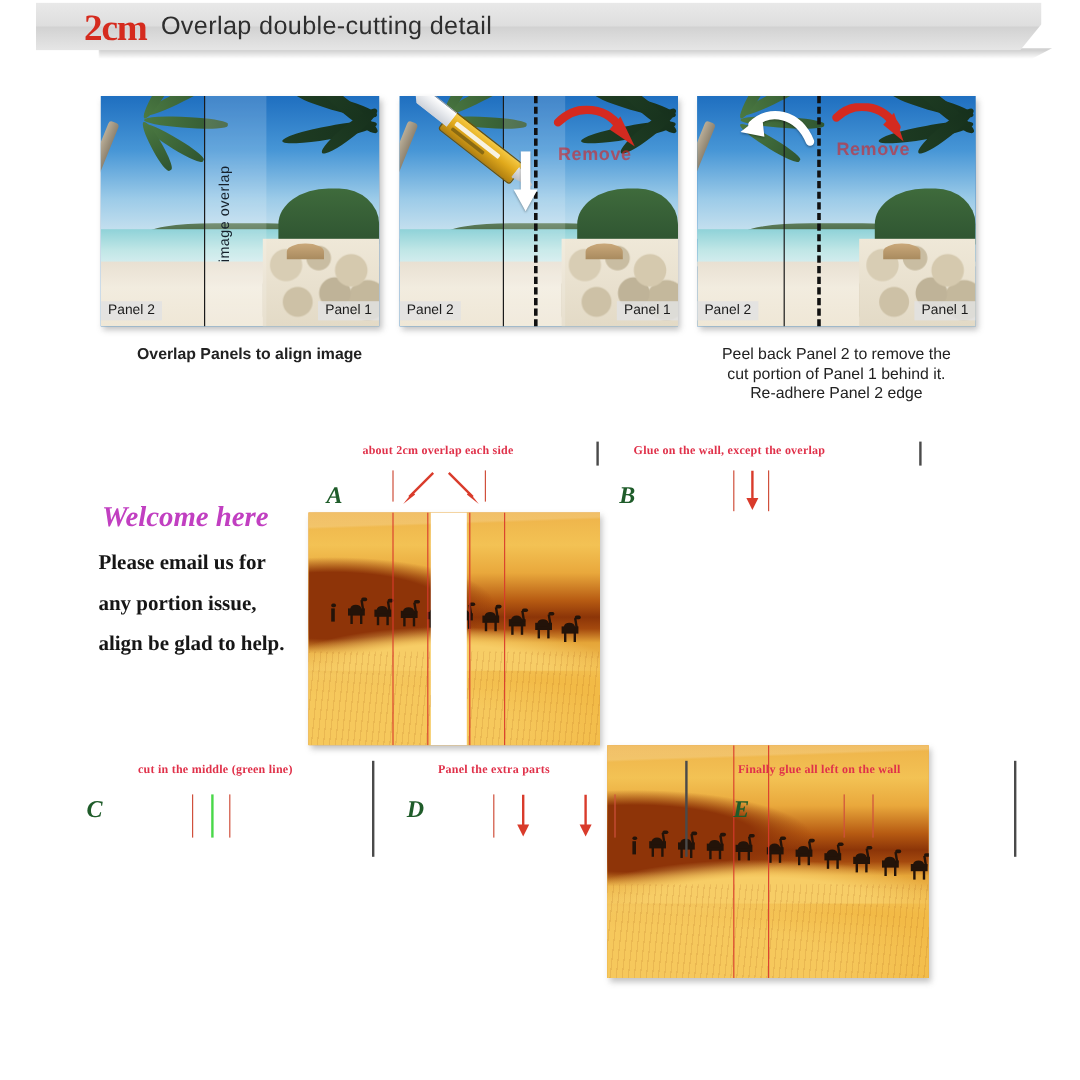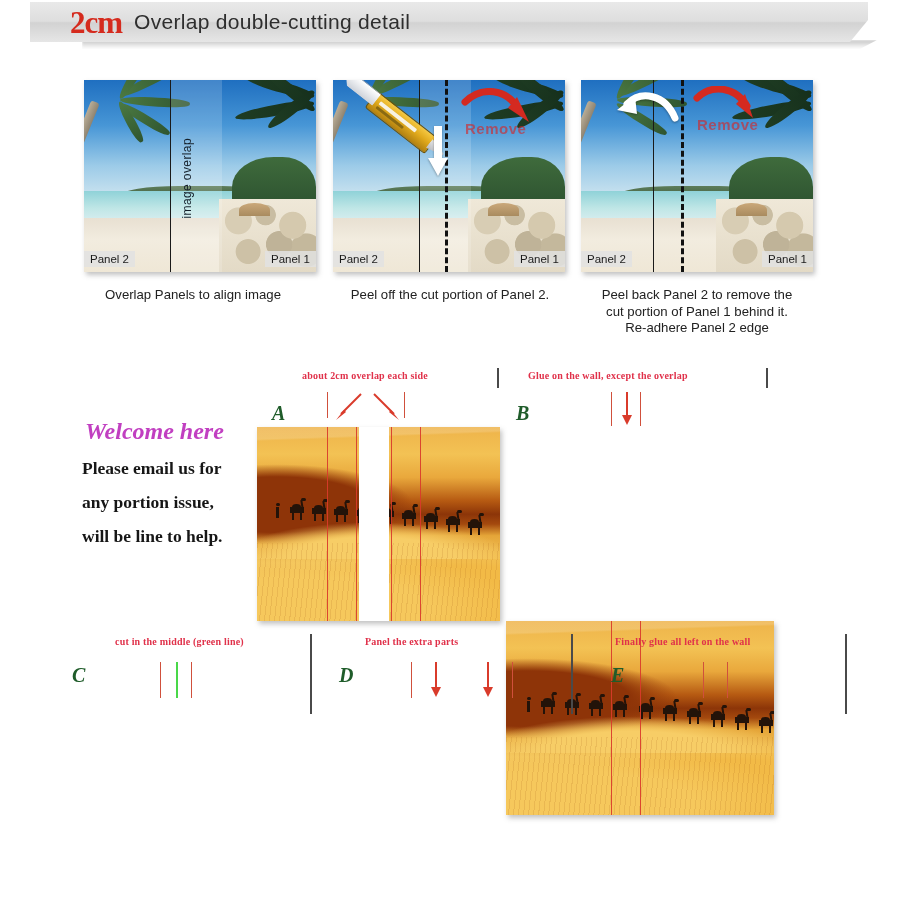--- a/index.html
+++ b/index.html
@@ -329,36 +329,35 @@
     <path d="M4,12 C18,-2 42,0 54,20" stroke="#d42a20" stroke-width="7" fill="none" stroke-linecap="round"></path>
     <polygon points="43,18 60,32 52,8" fill="#d42a20"></polygon>
   </svg>
 
   <div class="remove-text" style="left:116px;top:36px;">Remove</div>
 
   <div class="panel-tag left">Panel 2</div>
   <div class="panel-tag right">Panel 1</div>
 </div>
 
-<div class="cap" style="left:77px;top:287px;width:232px;">
+<div class="cap" style="left:92px;top:287px;width:232px;font-weight:bold;">
   <div>Overlap Panels to align image</div>
 </div>
 <div class="cap" style="left:325px;top:287px;width:250px;">
-  <div>Peel off the cut portion of Panel 2.</div>
 </div>
 <div class="cap" style="left:573px;top:287px;width:248px;">
   <div>Peel back Panel 2 to remove the</div>
   <div>cut portion of Panel 1 behind it.</div>
   <div>Re-adhere Panel 2 edge</div>
 </div>
 
 <div class="welcome-title">Welcome here</div>
 <div class="welcome-line" style="top:458px;">Please email us for</div>
 <div class="welcome-line" style="top:492px;">any portion issue,</div>
-<div class="welcome-line" style="top:526px;">will be line to help.</div>
+<div class="welcome-line" style="top:526px;">align be glad to help.</div>
 
 <div class="red-note" style="left:302px;top:370px;">about 2cm overlap each side</div>
 <div class="bracket" style="left:497px;top:368px;height:20px;"></div>
 <div class="step-letter" style="left:272px;top:402px;">A</div>
 
 <div class="redline-out" style="left:327px;top:392px;height:26px;"></div>
 <div class="redline-out" style="left:404px;top:392px;height:26px;"></div>
 <svg class="diag-arrow" style="left:333px;top:392px;" width="30" height="30" viewBox="0 0 30 30">
   <line x1="28" y1="2" x2="8" y2="22" stroke="#d93b2b" stroke-width="2"></line>
   <polygon points="3,28 13,20 11,18" fill="#d93b2b"></polygon>

